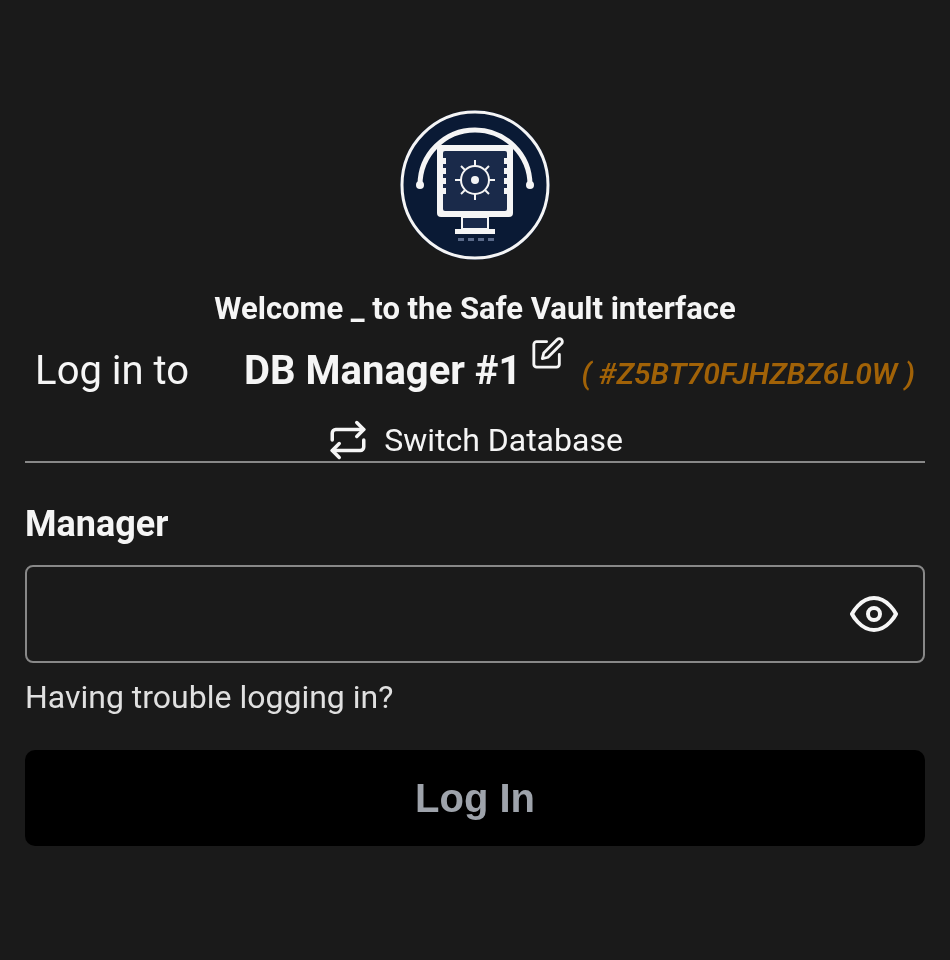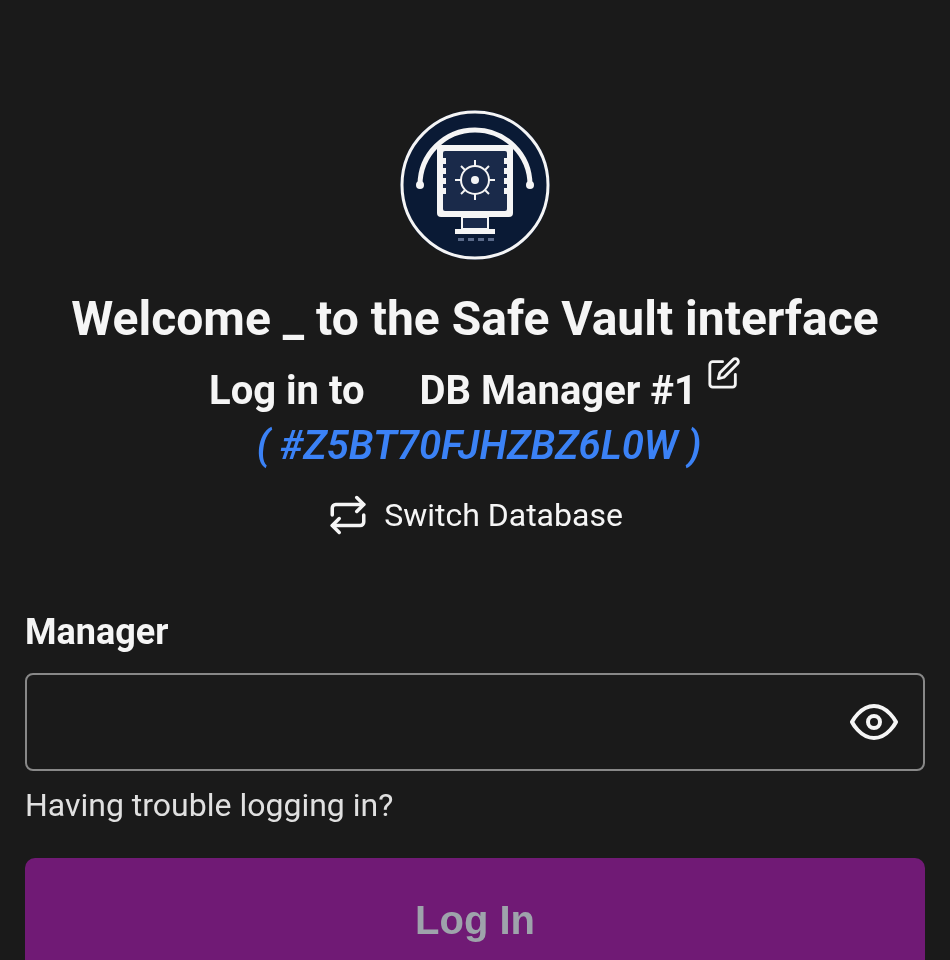--- a/index.html
+++ b/index.html
@@ -26,67 +26,66 @@
       width: 150px;
       height: 150px;
       border-radius: 50%;
       background: #0a1a35;
       display: flex;
       align-items: center;
       justify-content: center;
       position: relative;
     }
     .welcome-title {
-      font-size: 48px;
+      font-size: 31px;
       font-weight: 700;
       color: #f5f5f5;
       text-align: center;
       margin-bottom: 20px;
     }
     .login-line {
       display: flex;
       align-items: baseline;
       justify-content: center;
       flex-wrap: wrap;
       gap: 8px;
       margin-bottom: 25px;
       width: 100%;
     }
     .login-prefix {
       font-size: 40px;
-      font-weight: 700;
+      font-weight: 400;
       color: #f5f5f5;
     }
     .db-name {
       font-size: 40px;
       font-weight: 700;
       color: #f5f5f5;
       margin-left: 47px;
     }
     .edit-icon-wrap {
       position: relative;
       top: -14px;
       margin-left: 2px;
       cursor: pointer;
     }
     .db-id {
-      font-size: 40px;
+      font-size: 30px;
       font-style: italic;
       font-weight: 600;
-      color: #3b82f6;
+      color: #a16207;
       margin-left: 8px;
     }
     .switch-db {
       display: flex;
       align-items: center;
       gap: 15px;
       font-size: 32px;
       color: #f5f5f5;
       cursor: pointer;
-      margin-bottom: 35px;
       justify-content: center;
     }
     .divider {
       width: 900px;
       height: 2px;
       background: #888;
       margin-bottom: 40px;
     }
     .form-area {
       width: 900px;
@@ -124,22 +123,22 @@
     }
     .trouble-link {
       font-size: 32px;
       color: #e0e0e0;
       cursor: pointer;
       margin-bottom: 34px;
       display: inline-block;
     }
     .login-button {
       width: 100%;
-      height: 124px;
-      background: #701a75;
+      height: 96px;
+      background: #000000;
       border: none;
       border-radius: 10px;
       color: #9ea3ab;
       font-size: 40px;
       font-weight: 700;
       cursor: pointer;
     }
   </style>
 </head>
 <body>

